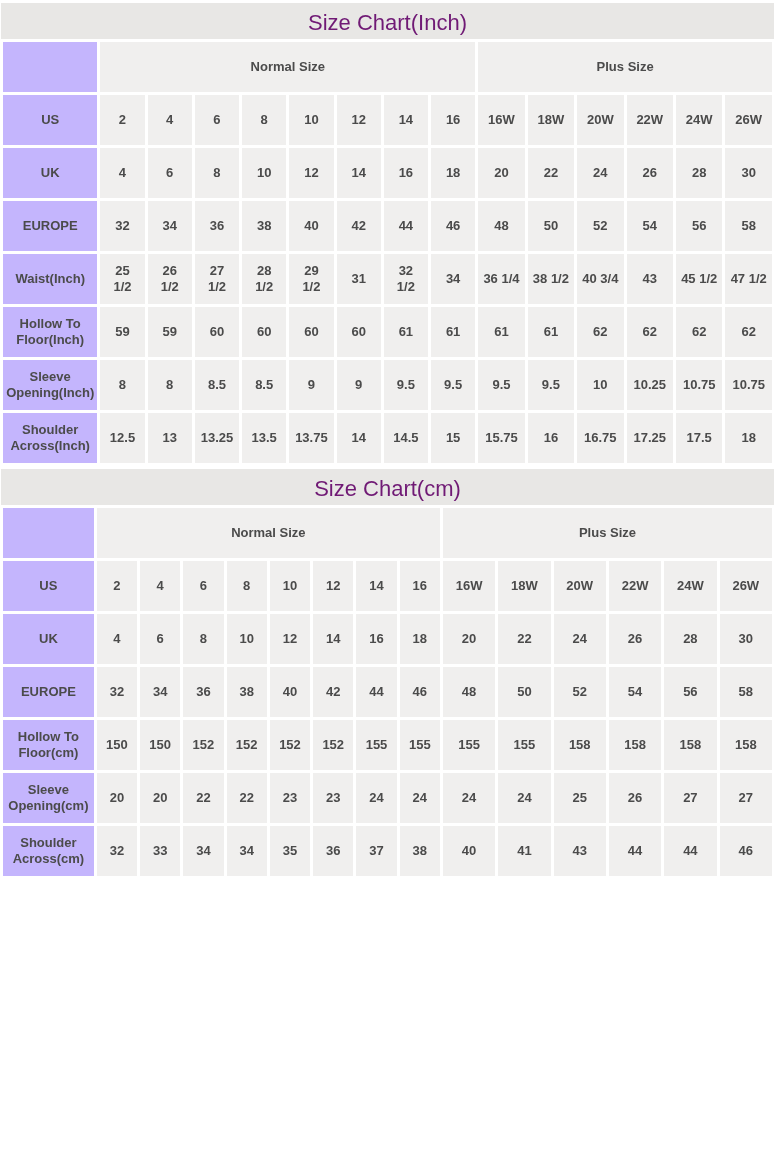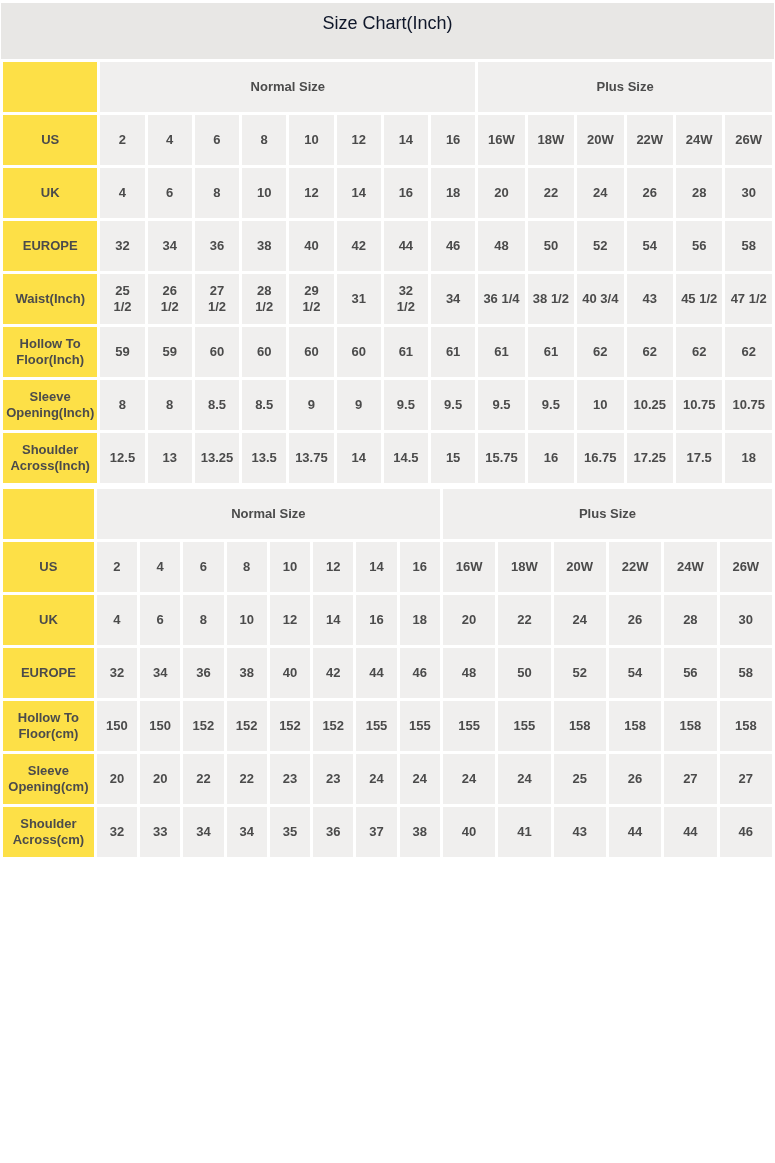--- a/index.html
+++ b/index.html
@@ -7,25 +7,25 @@
     padding: 0;
     background: #ffffff;
     font-family: "Liberation Sans", sans-serif;
   }
   .page {
     width: 775px;
     background: #ffffff;
   }
   .title-bar {
     margin: 3px 1px 0 1px;
-    height: 56px;
+    height: 36px;
     line-height: 40px;
     background: #e8e7e5;
-    color: #0f172a;
-    font-size: 18px;
+    color: #701a75;
+    font-size: 22px;
     text-align: center;
   }
   table.size-table {
     width: 100%;
     border-collapse: separate;
     border-spacing: 3px;
     table-layout: fixed;
     font-weight: bold;
   }
   table.size-table td {
@@ -34,21 +34,21 @@
     font-size: 13px;
     line-height: 16px;
     text-align: center;
     vertical-align: middle;
     height: 50px;
     white-space: pre;
     overflow: hidden;
     padding: 0;
   }
   table.size-table td.rowhdr {
-    background: #fde047;
+    background: #c4b5fd;
   }
   
   .t0 col.c-hdr  { width: 12.9%; }
   .t0 col.c-norm { width: 6.05%; }
   .t0 col.c-plus { width: 6.35%; }
   
   .t1 col.c-hdr  { width: 12.4%; }
   .t1 col.c-norm { width: 5.5%;  }
   .t1 col.c-plus { width: 7.15%; }
 </style>
@@ -209,20 +209,21 @@
             <td>16.75</td>
             <td>17.25</td>
             <td>17.5</td>
             <td>18</td>
           </tr>
         </tbody>
       </table>
   </section>
 
   <section class="chart-block">
+    <div class="title-bar">Size Chart(cm)</div>
     <table class="size-table t1">
         <colgroup>
           <col class="c-hdr">
           <col class="c-norm">
           <col class="c-norm">
           <col class="c-norm">
           <col class="c-norm">
           <col class="c-norm">
           <col class="c-norm">
           <col class="c-norm">

